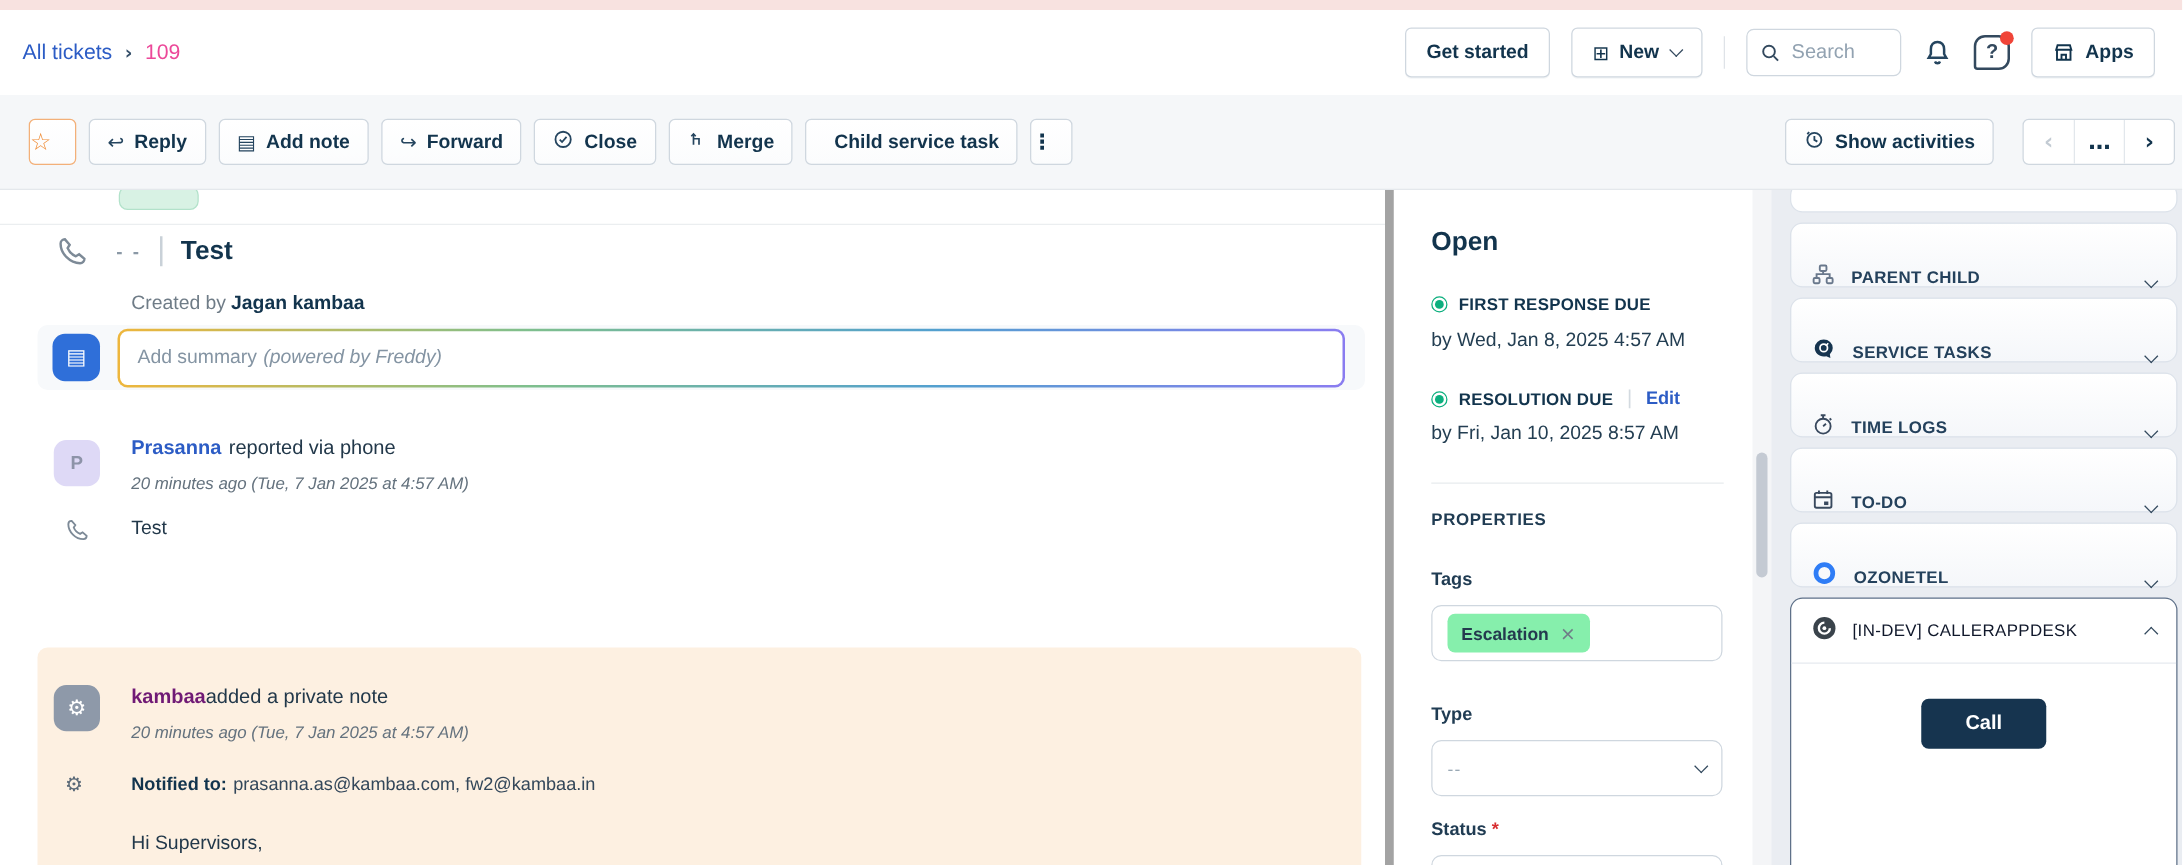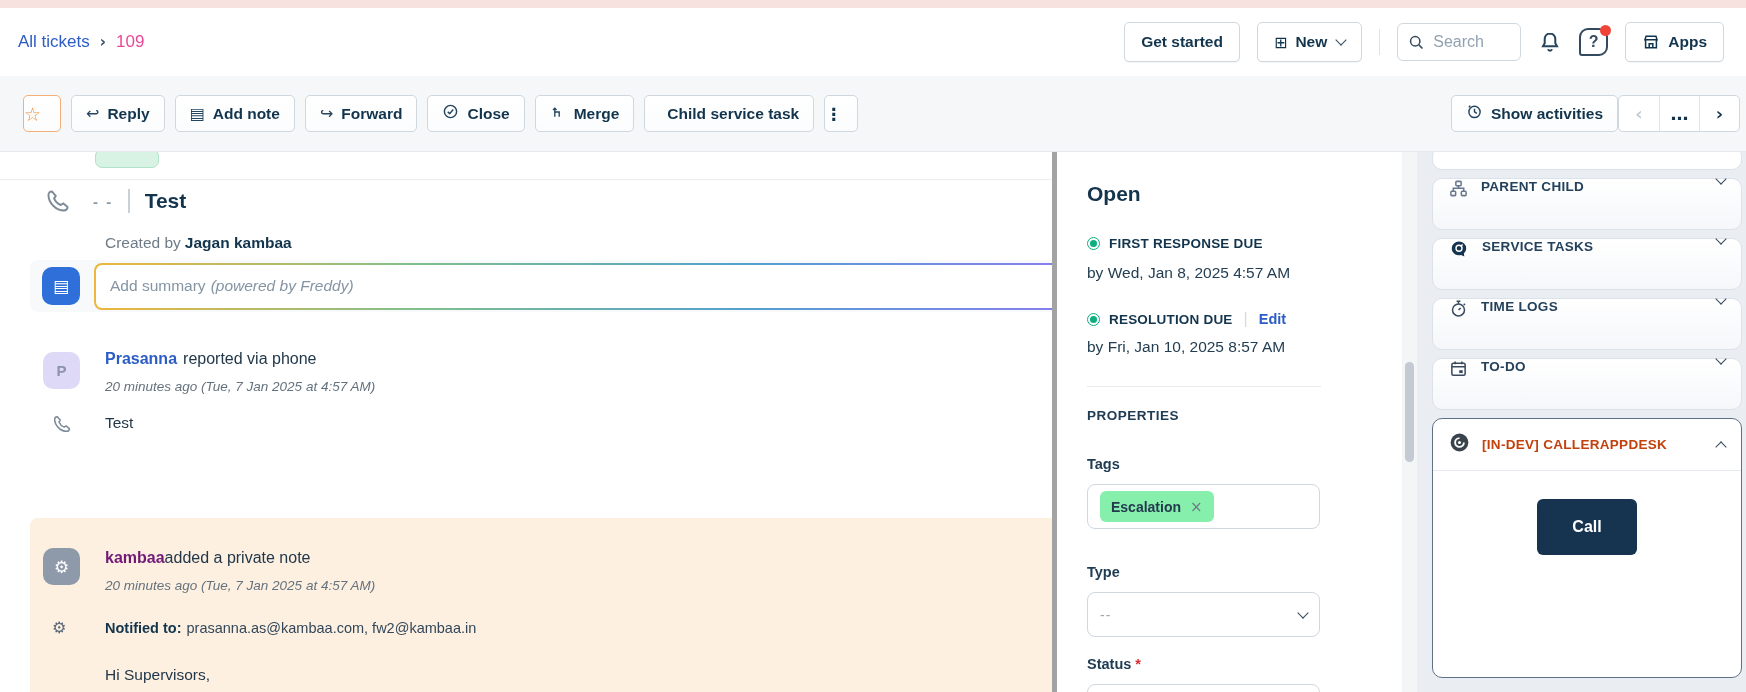--- a/index.html
+++ b/index.html
@@ -43,33 +43,33 @@
   
   .toolbar { position:absolute; top:76px; left:0; width:1746px; height:76px; background:#f5f7f9;
              border-bottom:1px solid #e4e8ec; display:flex; align-items:center; }
   .tb-left { display:flex; align-items:center; gap:10px; margin-left:23px; }
   .tb-btn { display:inline-flex; align-items:center; gap:8px; height:37px; padding:0 14px;
             background:linear-gradient(#ffffff,#fbfcfd); border:1px solid #cfd7df; border-radius:5px;
             color:#12344d; font-weight:700; font-size:15.5px; cursor:pointer; }
   .tb-btn .bicon { font-size:16px; font-weight:400; color:#25455f; }
   .star-btn { width:38px; padding:0; border-color:#f3b079; color:#ef8c36; font-size:19px; }
   .more-btn { width:34px; padding:0; font-size:17px; }
-  .tb-right { margin-left:auto; margin-right:6px; display:flex; align-items:center; gap:0; }
+  .tb-right { margin-left:auto; margin-right:6px; display:flex; align-items:center; gap:23px; }
   .nav-group { display:flex; align-items:stretch; height:37px; border:1px solid #cfd7df; border-radius:5px;
                overflow:hidden; background:#fff; }
   .nav-cell { width:40px; display:flex; align-items:center; justify-content:center; font-size:18px;
               font-weight:700; color:#12344d; cursor:pointer; }
   .nav-cell + .nav-cell { border-left:1px solid #e2e7ec; }
   .nav-cell.disabled { color:#c3cbd3; }
 
   
   .content { position:absolute; top:152px; left:0; width:1746px; height:540px; overflow:hidden; }
   .main-panel { position:absolute; left:0; top:0; width:1108px; height:540px; background:#fff; overflow:hidden; }
-  .props-panel { position:absolute; left:1052px; top:0; width:294px; height:540px; background:#fff;
-                 border-left:5px solid #a3a3a3; overflow:hidden; }
+  .props-panel { position:absolute; left:1108px; top:0; width:294px; height:540px; background:#fff;
+                 border-left:7px solid #a3a3a3; overflow:hidden; }
   .vscroll { position:absolute; left:1402px; top:0; width:15px; height:540px; background:#f4f5f7; }
   .vscroll .thumb { position:absolute; left:3px; top:210px; width:9px; height:100px; border-radius:5px; background:#c4cad3; }
   .right-sidebar { position:absolute; left:1417px; top:0; width:329px; height:540px; background:#eaedf2;
                    padding:0 4px 0 15px; overflow:hidden; }
 
   
   .cut-badge { position:absolute; left:95px; top:-3px; width:64px; height:19px; background:#d8f2e4;
                border:1px solid #b2e2ca; border-radius:7px; }
   .head-divider { position:absolute; left:0; top:27px; width:1108px; border-top:1px solid #ebeef0; }
   .ticket-head { position:absolute; left:45px; top:36px; display:flex; align-items:center; }
@@ -129,30 +129,30 @@
                background:#fff; display:flex; align-items:center; padding:0 12px; cursor:pointer; }
   .chip { display:flex; align-items:center; gap:9px; background:#86efac; border-radius:6px; height:31px;
           padding:0 11px; font-size:14px; font-weight:600; color:#243a4e; }
   .chip .x { color:#6f7c87; font-weight:400; font-size:15px; cursor:pointer; }
   .select-ph { color:#9aa9b5; font-size:14px; letter-spacing:1px; }
   .chev { width:8px; height:8px; border-right:1.8px solid #33495e; border-bottom:1.8px solid #33495e;
           transform:rotate(45deg); margin-left:auto; margin-top:-4px; flex:none; }
   .chev.up { transform:rotate(-135deg); margin-top:4px; }
 
   
-  .side-card { display:flex; align-items:flex-start; gap:13px; height:52px; padding:0 16px; margin-bottom:8px;
+  .side-card { display:flex; align-items:flex-end; gap:13px; height:52px; padding:0 16px; margin-bottom:8px;
                background:linear-gradient(#ffffff,#f5f7fa); border:1px solid #dce2ea; border-radius:10px; cursor:pointer; }
   .side-card .lbl { font-size:13.5px; font-weight:700; color:#24415c; letter-spacing:.3px; }
   .side-card .icn { color:#5d7083; display:inline-flex; flex:none; }
   .side-card.partial { height:24px; margin-top:-6px; background:#fff; }
   .exp-card { border:1.5px solid #5f7189; border-radius:10px; background:#fff; height:260px; overflow:hidden; }
   .exp-head { display:flex; align-items:center; gap:12px; height:52px; padding:0 16px; border-bottom:1px solid #e6eaef; cursor:pointer; }
-  .exp-head .lbl { font-size:13.5px; font-weight:700; color:#c2410c; letter-spacing:.3px; }
+  .exp-head .lbl { font-size:13.5px; font-weight:400; color:#0f172a; letter-spacing:.3px; }
   .exp-body { display:flex; justify-content:center; padding-top:28px; }
-  .call-btn { width:100px; height:56px; background:#16344f; color:#fff; font-weight:700; font-size:16px;
+  .call-btn { width:100px; height:40px; background:#16344f; color:#fff; font-weight:700; font-size:16px;
               border:none; border-radius:6px; cursor:pointer; font-family:"Liberation Sans",sans-serif; }
 </style>
 </head>
 <body>
 
 <div id="app">
 
   <div class="top-strip"></div>
   <div class="left-sliver"></div>
 
@@ -413,20 +413,29 @@
           <svg width="19" height="19" viewBox="0 0 20 20" fill="none" stroke="#39495e" stroke-width="1.6">
               <rect x="3" y="4.5" width="14" height="12.5" rx="1.5"></rect>
               <path d="M6.5 2.5v3M13.5 2.5v3M3 8.2h14"></path>
               <rect x="10.8" y="11.8" width="3.6" height="3" fill="#39495e" stroke="none"></rect>
             </svg>
         </span>
         <span class="lbl">TO-DO</span>
         <span class="chev"></span>
       </div>
 
+      <div class="side-card">
+        <span class="icn">
+          <svg width="21" height="21" viewBox="0 0 20 20" fill="none">
+              <circle cx="10" cy="10" r="6.4" stroke="#2f7df6" stroke-width="3.6"></circle>
+            </svg>
+        </span>
+        <span class="lbl">OZONETEL</span>
+        <span class="chev"></span>
+      </div>
 
       <div class="exp-card">
         <div class="exp-head">
           <span class="icn">
             <svg width="21" height="21" viewBox="0 0 22 22" fill="none">
                 <circle cx="11" cy="11" r="9.3" fill="#3a434b"></circle>
                 <path d="M15.6 11a4.6 4.6 0 1 1-4.6-4.6" stroke="#fff" stroke-width="2" fill="none"></path>
                 <circle cx="11" cy="11" r="1.6" fill="#fff"></circle>
               </svg>
           </span>

